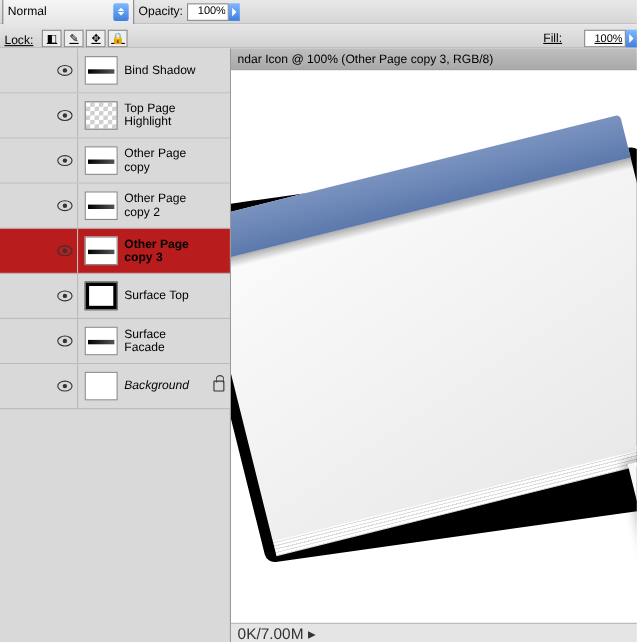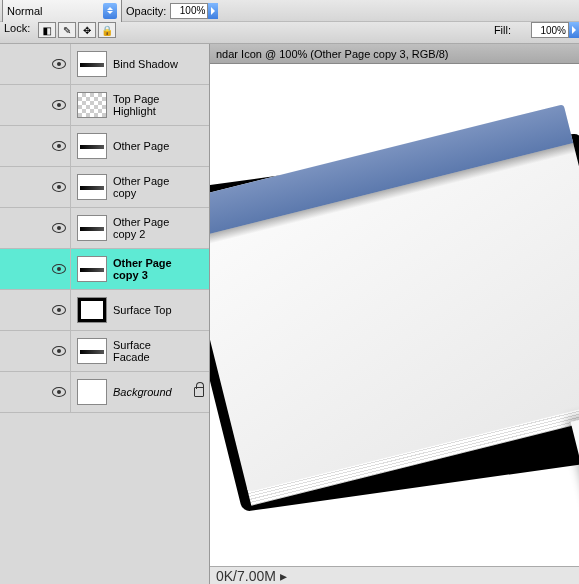--- a/index.html
+++ b/index.html
@@ -11,29 +11,29 @@
   .blend-select-arrow { width:14px; height:16px; background:linear-gradient(#7fb8ff,#3f7fe0); border-radius:2px; margin-left:auto; display:flex; flex-direction:column; align-items:center; justify-content:center; gap:1px;}
   .blend-select-arrow::before,.blend-select-arrow::after{content:"";width:0;height:0;border-left:3px solid transparent;border-right:3px solid transparent;}
   .blend-select-arrow::before{border-bottom:3px solid #fff;}
   .blend-select-arrow::after{border-top:3px solid #fff;}
   .label { margin: 0 4px; }
   .pct-field { display:flex; align-items:center; }
   .pct-input { width:38px; height:16px; border:1px solid #888; text-align:right; padding-right:2px; background:#fff; font-size:10px;}
   .mini-arrow{ width:10px; height:16px; background:linear-gradient(#7fb8ff,#3f7fe0); display:flex; align-items:center; justify-content:center;}
   .mini-arrow::after{content:"";width:0;height:0;border-top:4px solid transparent;border-bottom:4px solid transparent;border-left:4px solid #fff;}
   
-  .lockbar { display:flex; align-items:flex-start; height:22px; background:linear-gradient(#e6e6e6,#d2d2d2); border-bottom:1px solid #aaa;}
+  .lockbar { display:flex; align-items:flex-end; height:22px; background:linear-gradient(#e6e6e6,#d2d2d2); border-bottom:1px solid #aaa;text-decoration:underline;}
   .lock-icons { display:flex; gap:2px; margin-left:4px;}
   .lock-chip { width:18px; height:16px; border:1px solid #888; background:#eee; display:flex; align-items:center; justify-content:center; font-size:10px;}
   .fill-wrap { margin-left:auto; display:flex; align-items:center; margin-right:0;gap:16px;}
   
   .main { display:flex; flex:1; min-height:0;}
   .layers { width:210px; background:#d9d9d9; border-right:1px solid #999; display:flex; flex-direction:column;}
   .layer-row { display:flex; align-items:center; height:41px; border-bottom:1px solid #bbb; background:#d9d9d9;padding-left:47px;}
-  .layer-row.selected { background:#5eead4;}
+  .layer-row.selected { background:#b91c1c;}
   .vis-col { width:24px; height:100%; border-right:1px solid #bbb; display:flex; align-items:center; justify-content:center;}
   .eye-icon { width:14px; height:10px; border:1px solid #333; border-radius:50%; position:relative;}
   .eye-icon::after{content:"";position:absolute;top:2px;left:4px;width:4px;height:4px;background:#333;border-radius:50%;}
   .thumb { width:30px; height:26px; margin:0 6px; border:1px solid #888; background:#fff; position:relative;}
   .thumb.checker { background:
     linear-gradient(45deg,#ccc 25%,transparent 25%,transparent 75%,#ccc 75%),
     linear-gradient(45deg,#ccc 25%,#fff 25%,#fff 75%,#ccc 75%);
     background-size:8px 8px; background-position:0 0,4px 4px;}
   .thumb.stroke::after{content:"";position:absolute;left:2px;right:2px;top:11px;height:4px;background:linear-gradient(90deg,#000,#555);}
   .thumb.black{background:#000;}
@@ -112,28 +112,20 @@
           </div>
           <div class="thumb checker"></div>
           <span class="layer-name">Top Page Highlight</span>
           <span class="lock-pad"></span>
         </div>
         <div class="layer-row">
           <div class="vis-col">
             <span class="eye-icon"></span>
           </div>
           <div class="thumb stroke"></div>
-          <span class="layer-name">Other Page</span>
-          <span class="lock-pad"></span>
-        </div>
-        <div class="layer-row">
-          <div class="vis-col">
-            <span class="eye-icon"></span>
-          </div>
-          <div class="thumb stroke"></div>
           <span class="layer-name">Other Page copy</span>
           <span class="lock-pad"></span>
         </div>
         <div class="layer-row">
           <div class="vis-col">
             <span class="eye-icon"></span>
           </div>
           <div class="thumb stroke"></div>
           <span class="layer-name">Other Page copy 2</span>
           <span class="lock-pad"></span>

